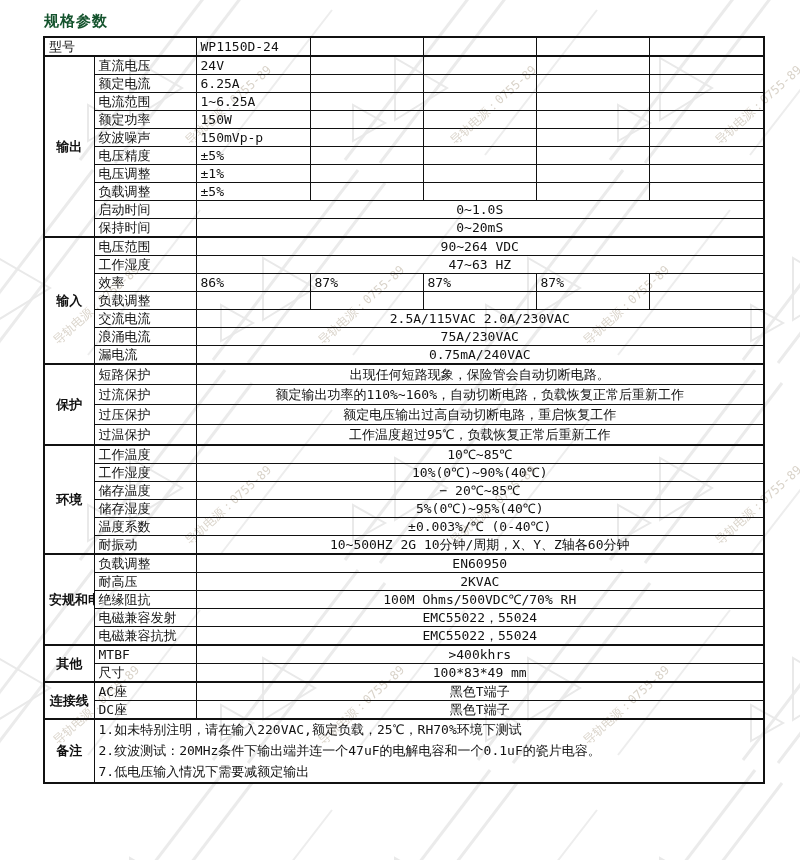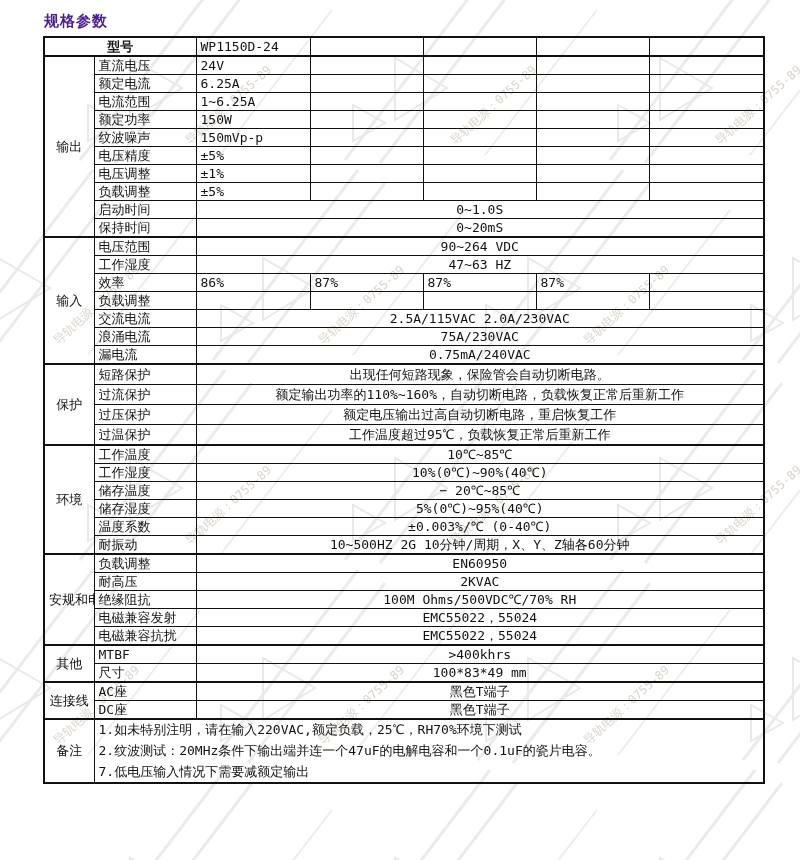--- a/index.html
+++ b/index.html
@@ -10,41 +10,41 @@
   }
   .sheet{position:relative;width:800px;height:860px;background:#fff;}
 
   
   .wm-layer{position:absolute;left:0;top:0;width:800px;height:860px;overflow:hidden;z-index:0;pointer-events:none;}
   .wm-tile{position:absolute;width:270px;height:210px;}
 
   
   .page-title{
     position:absolute;left:44px;top:12px;z-index:2;
-    font-size:15px;font-weight:bold;letter-spacing:1px;color:#4c1d95;
+    font-size:15px;font-weight:bold;letter-spacing:1px;color:#14532d;
   }
 
   
   table.spec{
     position:absolute;left:43px;top:36px;z-index:1;
     width:720px;border-collapse:collapse;table-layout:fixed;
     background:transparent;
   }
   table.spec{border:2px solid #111;}
   table.spec td{
     border:1px solid #111;
     font-size:13px;line-height:1.2;
     padding:0 4px;height:17px;
     overflow:hidden;white-space:nowrap;
     background:transparent;color:#111;
     vertical-align:middle;
   }
   tr.sb td{border-top-width:2px;margin-top:7px;}
-  td.sec{font-weight:normal;text-align:center;font-size:14px;white-space:normal;line-height:1.25;padding:0 2px;}
-  td.mh{font-weight:bold;text-align:center;font-size:14px;height:21px;}
+  td.sec{font-weight:bold;text-align:center;font-size:14px;white-space:normal;line-height:1.25;padding:0 2px;}
+  td.mh{font-weight:normal;font-size:14px;height:21px;}
   td.lbl{text-align:left;}
   td.v{text-align:left;}
   td.c{text-align:center;}
   tr.t20 td{height:19px;}
   td.notes-cell{height:70px;vertical-align:middle;white-space:normal;padding:2px 5px;}
   .note-line{font-size:13px;line-height:1.6;text-align:left;white-space:nowrap;}
 </style>
 </head>
 <body>
 

